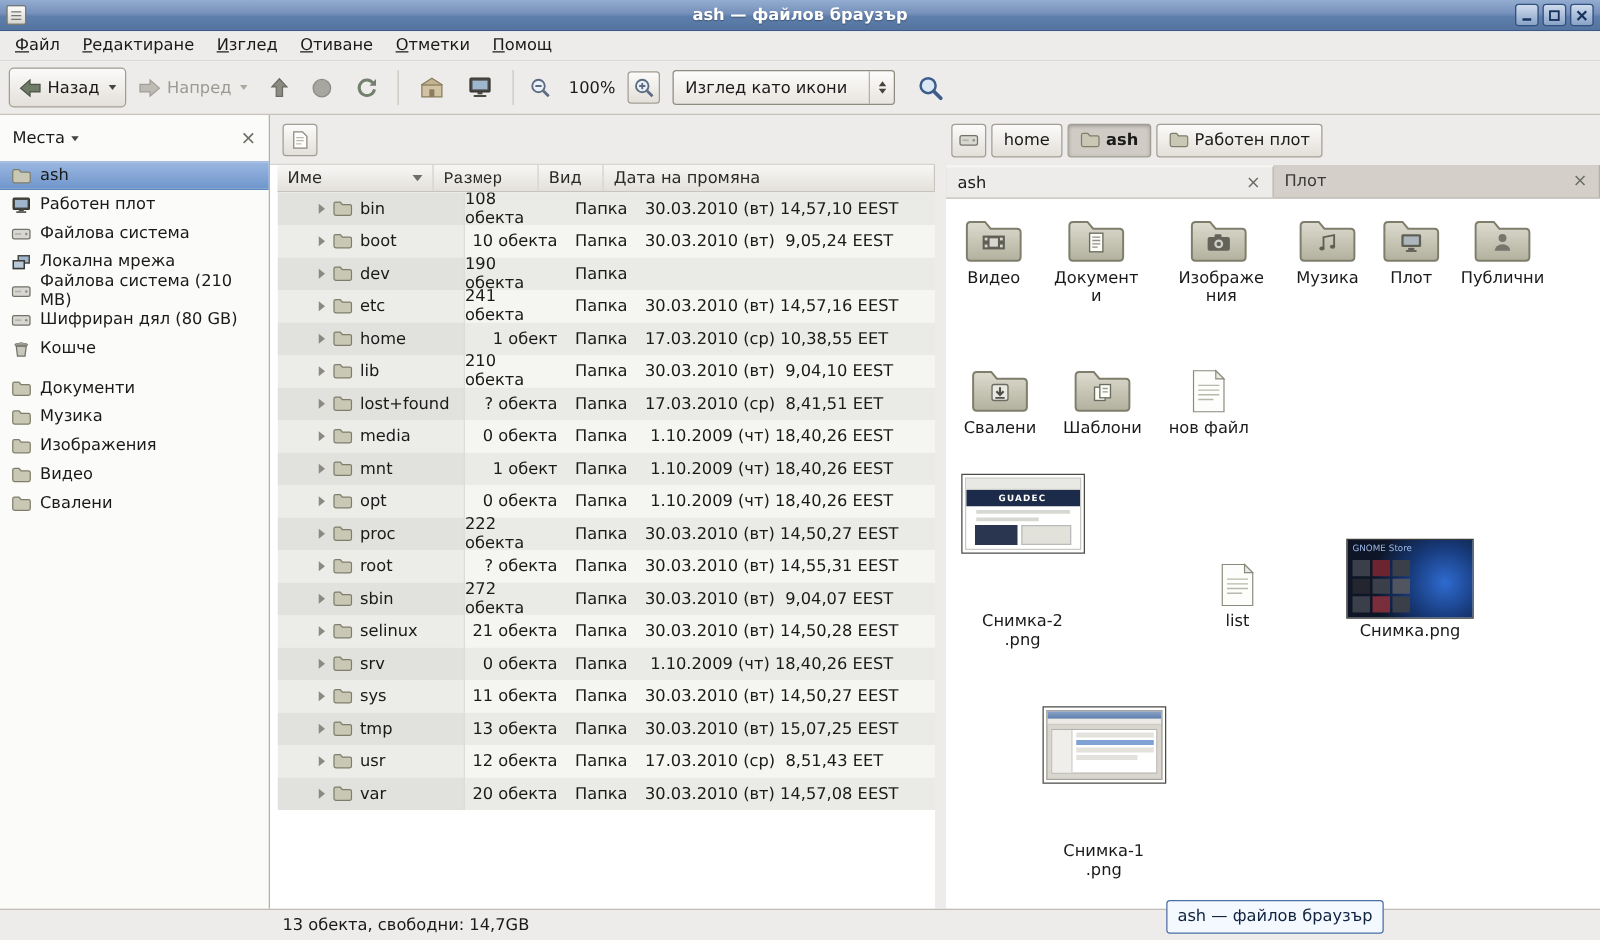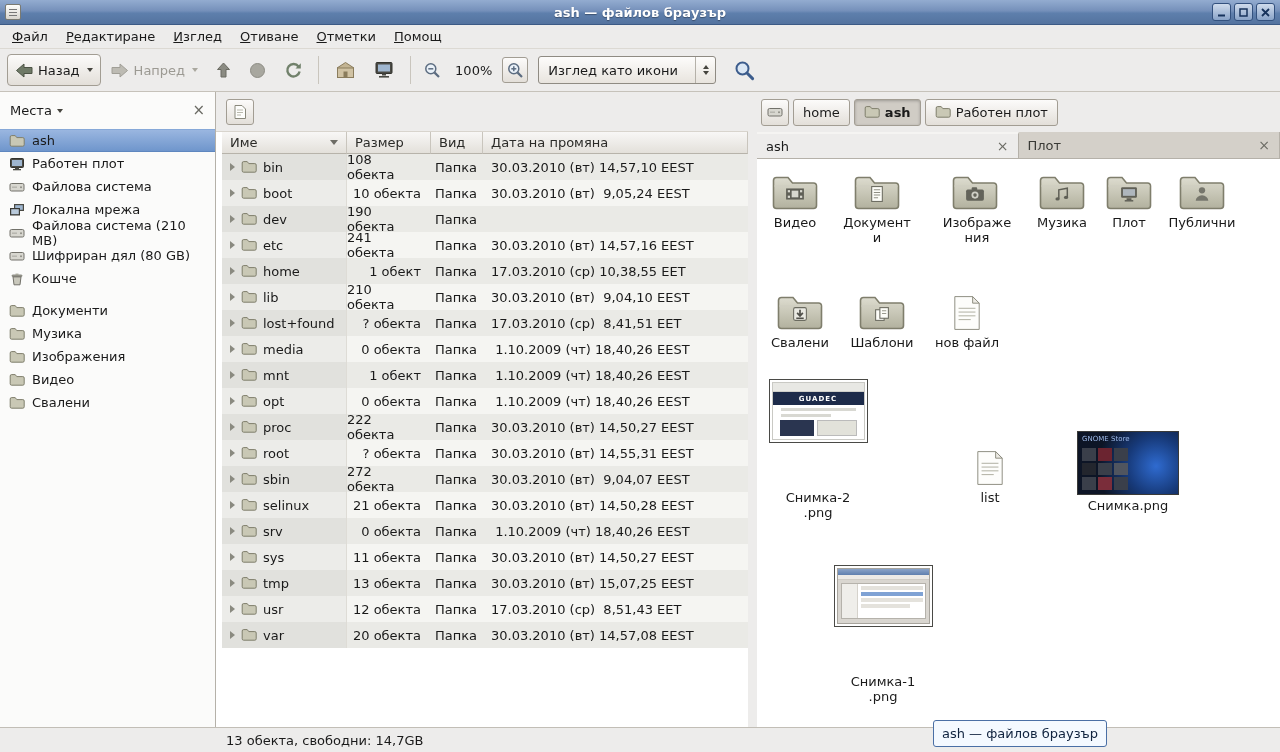--- a/index.html
+++ b/index.html
@@ -92,27 +92,27 @@
     background:#edeceb; border-bottom:1px solid #d8d4cd;
   }
   .middlepane { position:absolute; left:216px; top:92px; width:532px; bottom:25px; }
   .loc-btn { position:absolute; left:10px; top:7px; width:28px; height:26px;
     border:1px solid #a29d93; border-radius:3px; background:linear-gradient(#fcfbfa,#e3dfd9);
     display:flex; align-items:center; justify-content:center; }
   .listheaders { position:absolute; left:6px; right:0; top:40px; height:22px; display:flex; }
   .hdr { border-right:1px solid #c9c5bd; border-bottom:1px solid #b7b3aa;
     background:linear-gradient(#f8f7f6,#e3e0da); display:flex; align-items:center; padding:0 8px; color:#2b2b28; }
   .hdr .sort { margin-left:auto; width:0; height:0; border-left:4px solid transparent; border-right:4px solid transparent; border-top:5px solid #6e6d66; }
-  .h-name { width:125px; } .h-size { width:84px; } .h-type { width:52px; } .h-date { flex:1;align-items:center; }
+  .h-name { width:125px; } .h-size { width:84px;font-family:Liberation Mono, monospace; } .h-type { width:52px; } .h-date { flex:1;align-items:center; }
   .listrows { position:absolute; left:6px; right:0; top:62px; bottom:0; background:#fff; overflow:hidden; }
   .lrow { height:26px; display:flex; align-items:center; }
   .listrows .lrow:nth-of-type(odd) { background:#eaeae6; }
   .listrows .lrow:nth-of-type(even) { background:#f5f5f2; }
   .cell { height:100%; display:flex; align-items:center; }
-  .c-name { width:125px; background:rgba(0,0,0,0.035); box-shadow:inset -1px 0 0 #dedcd6; }
+  .c-name { width:150px; background:rgba(0,0,0,0.035); box-shadow:inset -1px 0 0 #dedcd6;padding-left:25px; }
   .c-size { width:84px; justify-content:flex-end; padding-right:10px; }
   .c-type { width:52px; padding-left:4px; }
   .c-date { flex:1; padding-left:8px; white-space:pre; }
   .expander { width:0; height:0; border-top:4px solid transparent; border-bottom:4px solid transparent;
     border-left:5px solid #8a8a80; margin:0 6px 0 8px; flex:none; }
   .c-name .i16 { width:16px; height:14px; flex:none; margin-right:6px; }
 
   
   .paned-handle { position:absolute; left:748px; top:92px; width:9px; bottom:25px; background:#edeceb; }
 

